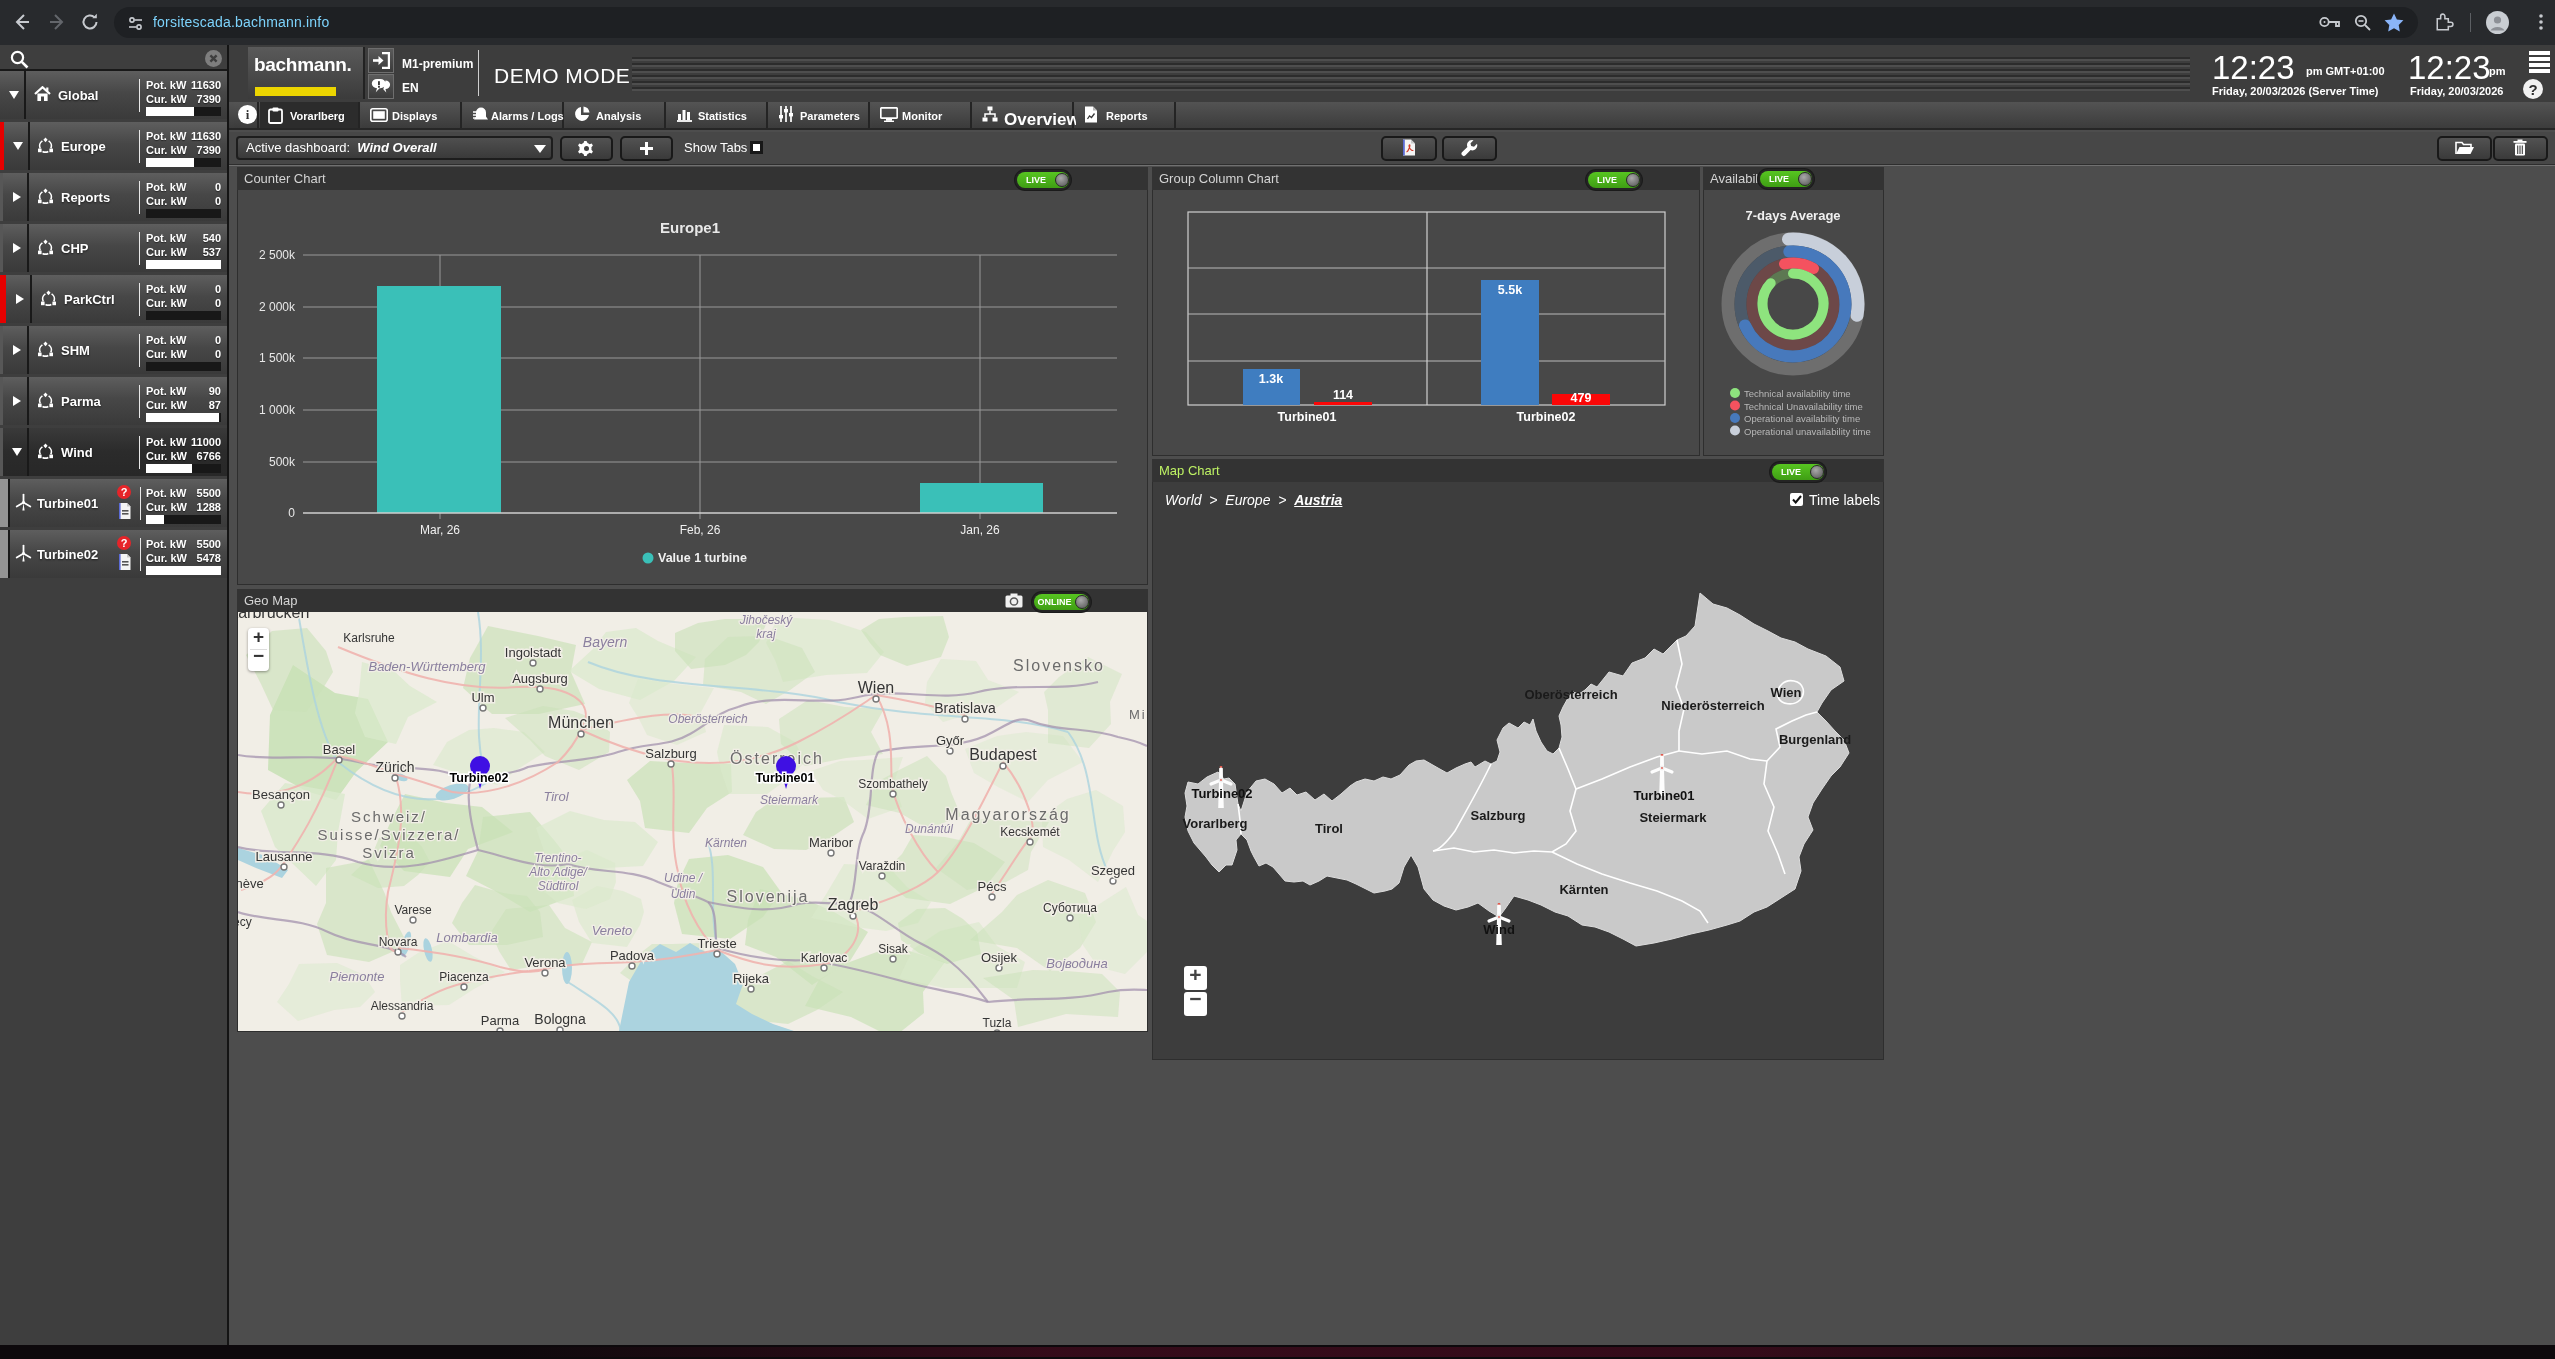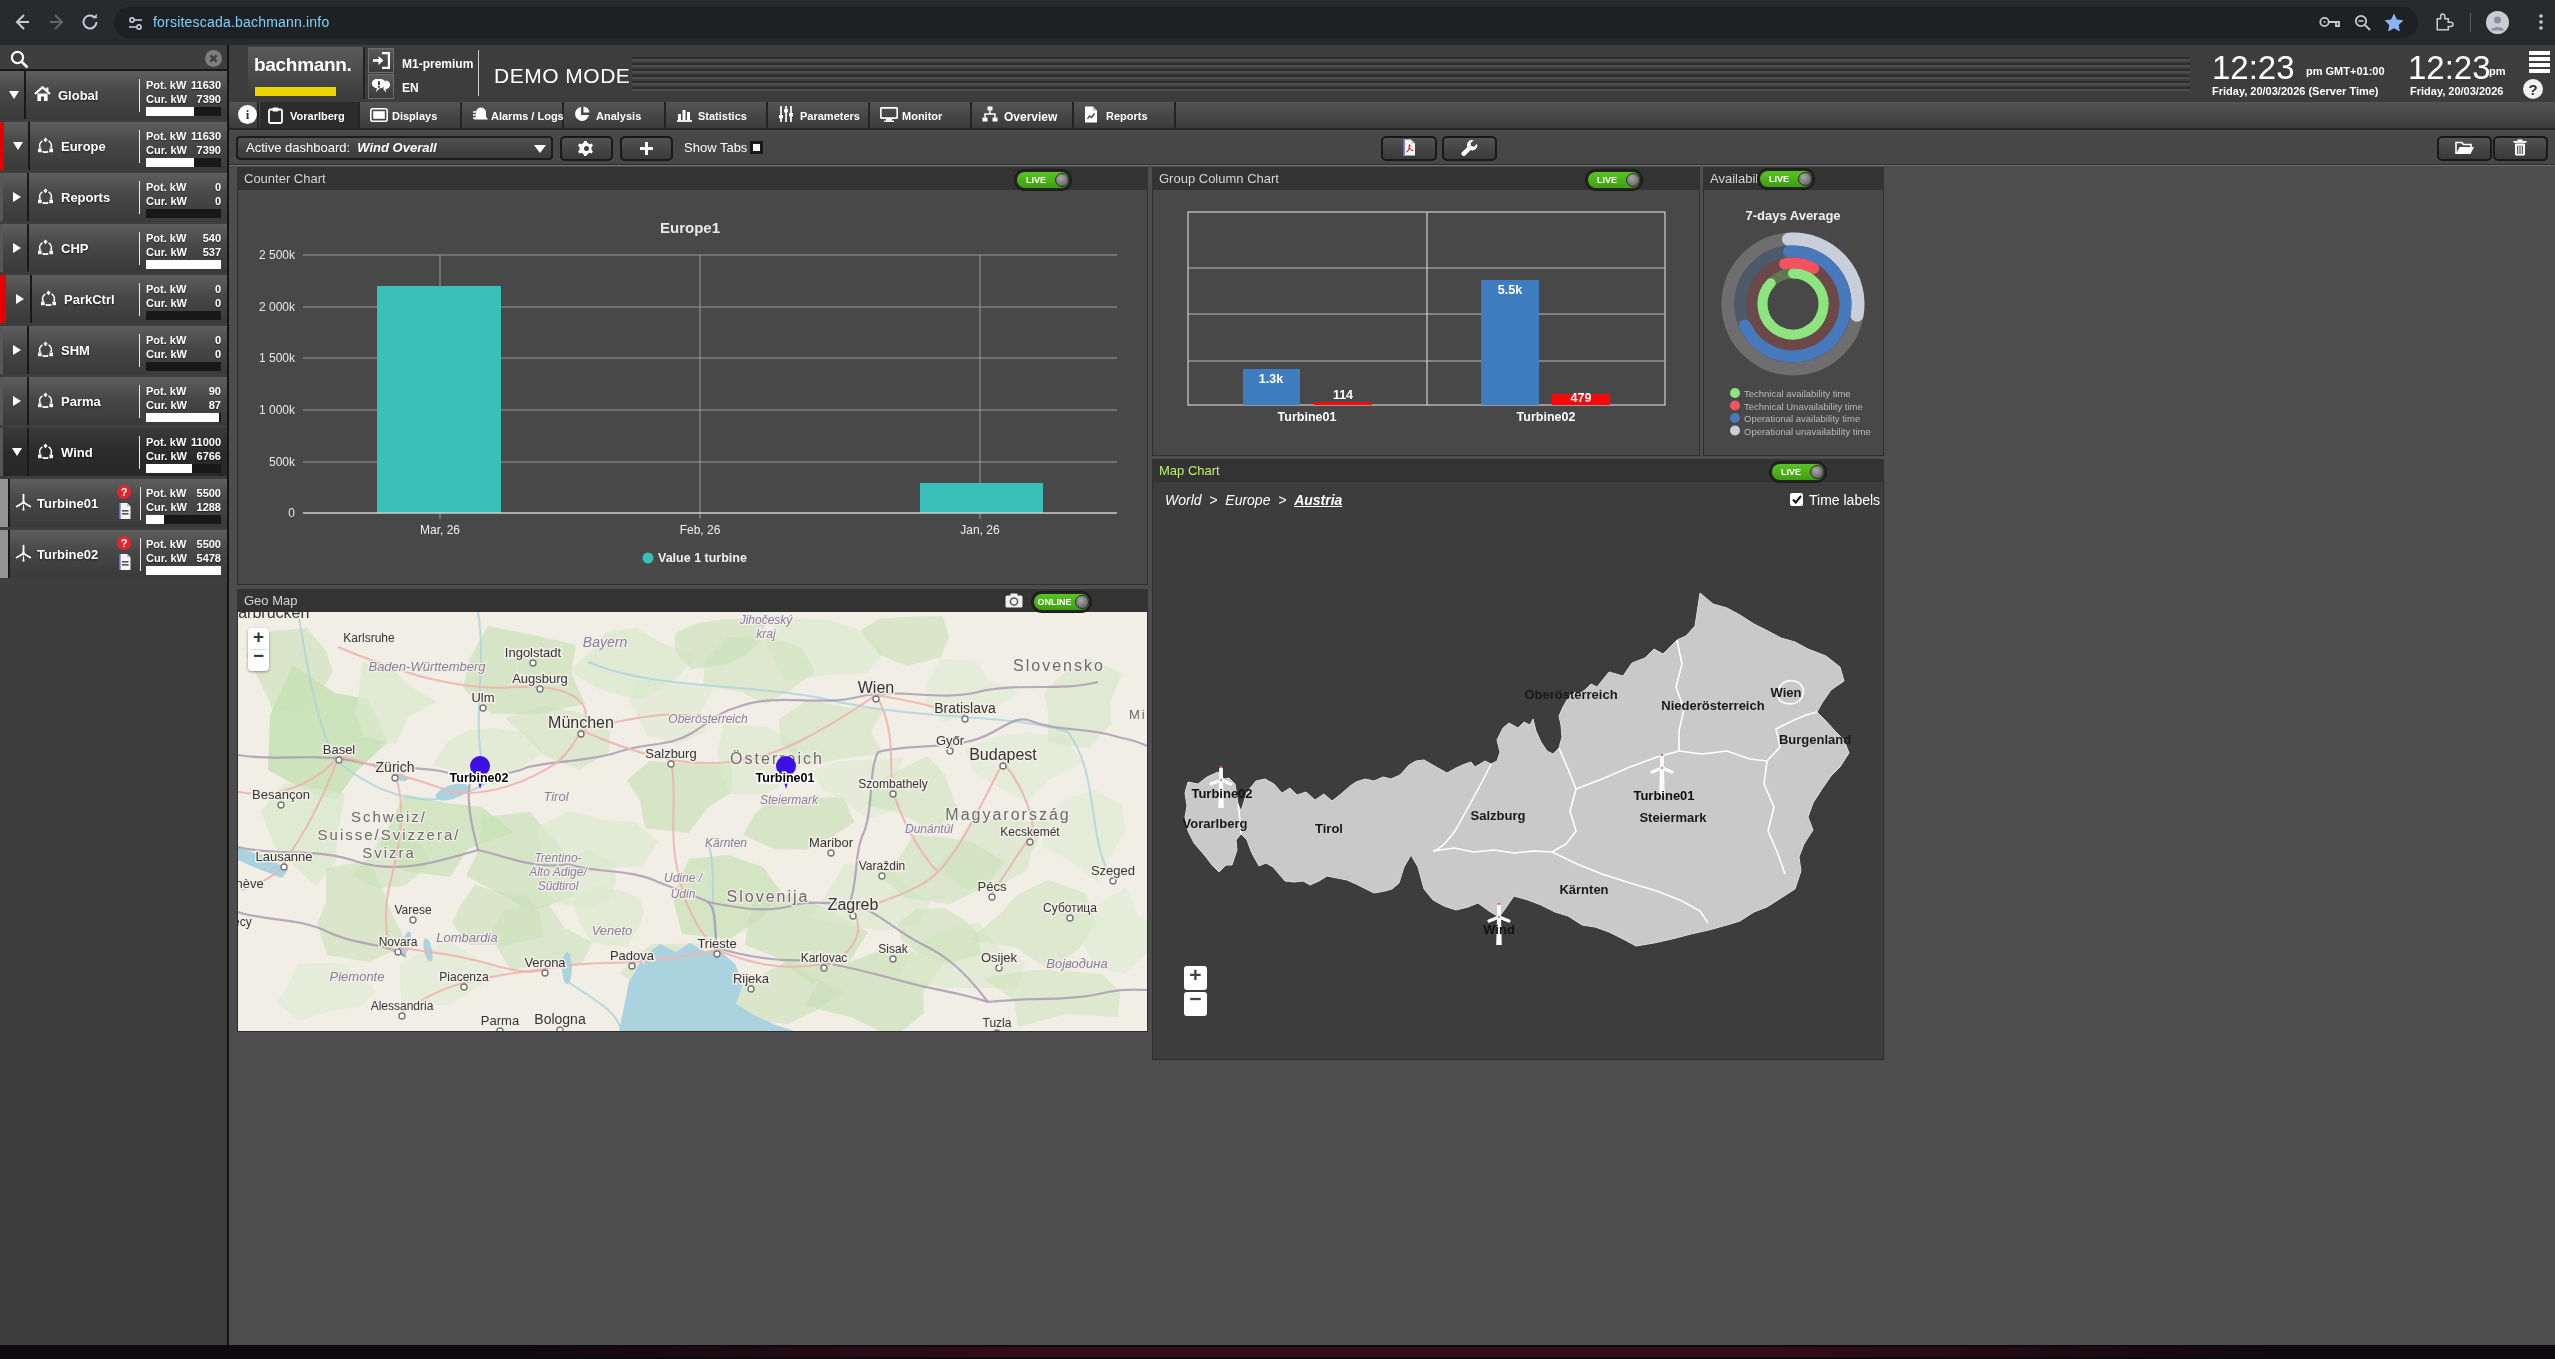--- a/index.html
+++ b/index.html
@@ -439,21 +439,21 @@
     <rect x="4" y="13.6" width="10" height="1.4" fill="#fff"></rect>
   </svg>
 <div class="abs" style="left:902px;top:110px;font-size:11px;font-weight:bold;color:#fff;white-space:nowrap">Monitor</div>
 <div class="abs" style="left:974px;top:102px;width:100px;height:26px;background:linear-gradient(#545454,#3b3b3b);border-right:2px solid #242424"></div>
 <svg class="abs" style="left:982px;top:106px" width="16" height="16" viewBox="0 0 16 16">
     <rect x="5.5" y="0.5" width="5" height="4" fill="#fff"></rect>
     <rect x="0.5" y="11.5" width="5" height="4" fill="#fff"></rect>
     <rect x="10.5" y="11.5" width="5" height="4" fill="#fff"></rect>
     <path d="M8 4.5 V8 M3 11.5 V8 H13 V11.5" stroke="#fff" stroke-width="1.5" fill="none"></path>
   </svg>
-<div class="abs" style="left:1004px;top:110px;font-size:12px;font-weight:bold;color:#fff;white-space:nowrap">Overview</div>
+<div class="abs" style="left:1004px;top:110px;font-size:17px;font-weight:bold;color:#fff;white-space:nowrap">Overview</div>
 <div class="abs" style="left:1076px;top:102px;width:100px;height:26px;background:linear-gradient(#545454,#3b3b3b);border-right:2px solid #242424"></div>
 <svg class="abs" style="left:1084px;top:106px" width="14" height="17" viewBox="0 0 14 17">
     <path d="M1 0.5 H9 L13 4.5 V16.5 H1 Z" fill="#fff"></path>
     <path d="M9 0.5 L13 4.5 H9 Z" fill="#b5b5b5"></path>
     <path d="M3.5 13 l2 -3 l2 1.5 l3 -4" stroke="#3a3a3a" stroke-width="1.3" fill="none"></path>
   </svg>
 <div class="abs" style="left:1106px;top:110px;font-size:11px;font-weight:bold;color:#fff;white-space:nowrap">Reports</div>
 
 <div class="abs" style="left:236px;top:136px;width:317px;height:24px;border-radius:4px;border:2px solid #1d1d1d;background:linear-gradient(#4f4f4f,#3a3a3a)"></div>
 <div class="abs" style="left:246px;top:140px;font-size:13px;color:#fff">Active dashboard:&nbsp; <span style="font-weight:bold;font-style:italic">Wind Overall</span></div>

